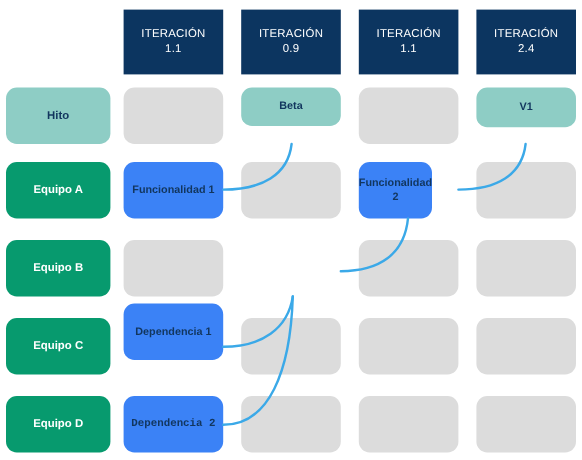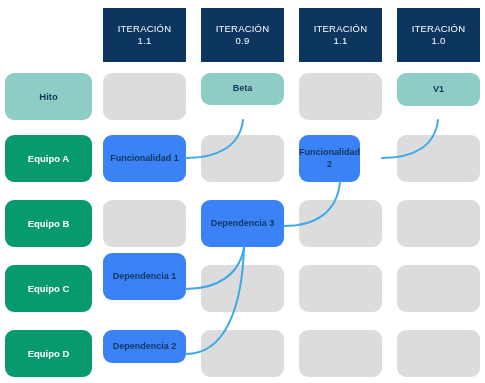--- a/index.html
+++ b/index.html
@@ -101,21 +101,21 @@
   </div>
   <div class="cell hdr" style="left:299px; top:8px;  width:83px; height:54px;">
     <div>
       <span class="l1">ITERACIÓN</span>
       <span class="l2">1.1</span>
     </div>
   </div>
   <div class="cell hdr" style="left:397px; top:8px;  width:83px; height:54px;">
     <div>
       <span class="l1">ITERACIÓN</span>
-      <span class="l2">1.0</span>
+      <span class="l2">2.4</span>
     </div>
   </div>
 
   <div class="cell rowlabel-teal" style="left:5px; top:73px;  width:87px; height:47px;">
     <span>Hito</span>
   </div>
   <div class="cell rowlabel-green" style="left:5px; top:135px; width:87px; height:47px;">
     <span>Equipo A</span>
   </div>
   <div class="cell rowlabel-green" style="left:5px; top:200px; width:87px; height:47px;align-items:center;">
@@ -150,44 +150,41 @@
   <div class="cell task-gray" style="left:299px; top:135px; width:61px; height:47px;">
     <span>Funcionalidad 2</span>
   </div>
   <div class="cell empty-gray" style="left:397px; top:135px; width:83px; height:47px;">
     <span></span>
   </div>
 
   <div class="cell empty-gray" style="left:103px; top:200px; width:83px; height:47px;">
     <span></span>
   </div>
-  <div class="cell task-gray" style="left:201px; top:200px; width:83px; height:47px;">
-    <span>Dependencia 3</span>
-  </div>
   <div class="cell empty-gray" style="left:299px; top:200px; width:83px; height:47px;">
     <span></span>
   </div>
   <div class="cell empty-gray" style="left:397px; top:200px; width:83px; height:47px;">
     <span></span>
   </div>
 
   <div class="cell task-gray" style="left:103px; top:253px; width:83px; height:47px;">
     <span>Dependencia 1</span>
   </div>
   <div class="cell empty-gray" style="left:201px; top:265px; width:83px; height:47px;">
     <span></span>
   </div>
   <div class="cell empty-gray" style="left:299px; top:265px; width:83px; height:47px;">
     <span></span>
   </div>
   <div class="cell empty-gray" style="left:397px; top:265px; width:83px; height:47px;">
     <span></span>
   </div>
 
-  <div class="cell task-gray" style="left:103px; top:330px; width:83px; height:33px;">
+  <div class="cell task-gray" style="left:103px; top:330px; width:83px; height:47px;font-family:Liberation Mono, monospace;">
     <span>Dependencia 2</span>
   </div>
   <div class="cell empty-gray" style="left:201px; top:330px; width:83px; height:47px;">
     <span></span>
   </div>
   <div class="cell empty-gray" style="left:299px; top:330px; width:83px; height:47px;">
     <span></span>
   </div>
   <div class="cell empty-gray" style="left:397px; top:330px; width:83px; height:47px;">
     <span></span>

